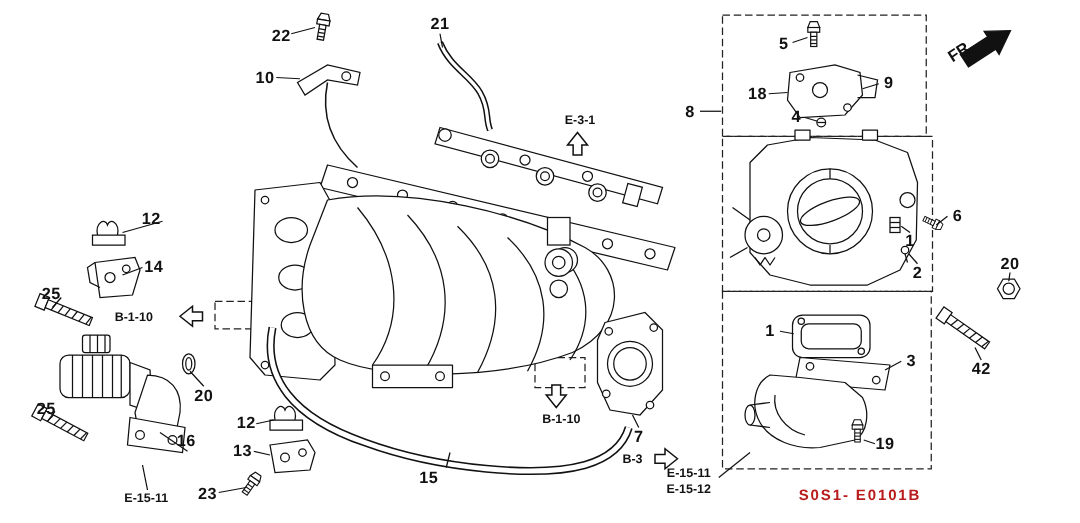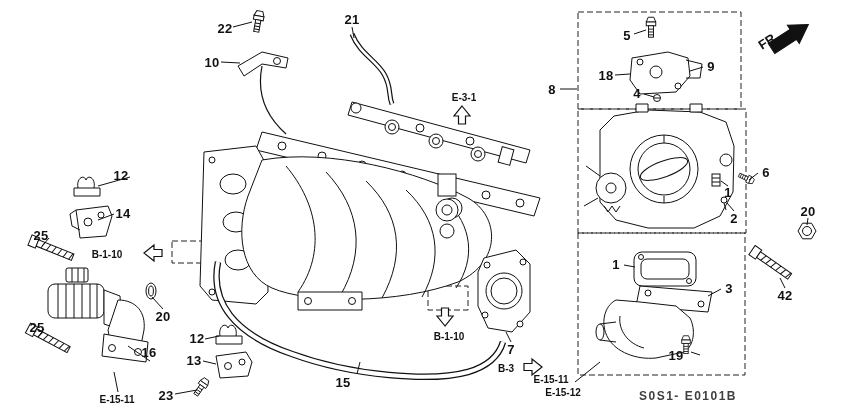--- a/index.html
+++ b/index.html
@@ -11,21 +11,21 @@
   .callout{
     position:absolute;transform:translate(-50%,-50%);
     font-size:13px;font-weight:700;letter-spacing:.3px;white-space:nowrap;color:#111;
   }
   .ref{
     position:absolute;transform:translate(-50%,-50%);
     font-size:10px;font-weight:700;white-space:nowrap;color:#111;
   }
   .code{
     position:absolute;transform:translate(-50%,-50%);
-    font-size:12px;font-weight:700;letter-spacing:1.5px;white-space:nowrap;color:#404040;
+    font-size:12px;font-weight:700;letter-spacing:1.5px;white-space:nowrap;color:#b91c1c;
   }
 </style>
 </head>
 <body>
 
 <div class="stage">
 
   <svg width="864" height="418" viewBox="0 0 864 418">
     <defs>
       <g id="bolt-sm" fill="#fff" stroke="#111" stroke-width="1">
@@ -308,25 +308,25 @@
   <div class="callout" style="left:606px;top:75px">18</div>
   <div class="callout" style="left:711px;top:66px">9</div>
   <div class="callout" style="left:637px;top:93px">4</div>
   <div class="callout" style="left:766px;top:172px">6</div>
   <div class="callout" style="left:728px;top:192px">1</div>
   <div class="callout" style="left:734px;top:218px">2</div>
   <div class="callout" style="left:808px;top:211px">20</div>
   <div class="callout" style="left:616px;top:264px">1</div>
   <div class="callout" style="left:729px;top:288px">3</div>
   <div class="callout" style="left:785px;top:295px">42</div>
-  <div class="callout" style="left:676px;top:355px">19</div>
+  <div class="callout" style="left:708px;top:355px">19</div>
 
   <div class="ref" style="left:464px;top:97px">E-3-1</div>
   <div class="ref" style="left:107px;top:254px">B-1-10</div>
   <div class="ref" style="left:449px;top:336px">B-1-10</div>
   <div class="ref" style="left:506px;top:368px">B-3</div>
   <div class="ref" style="left:117px;top:399px">E-15-11</div>
   <div class="ref" style="left:551px;top:379px">E-15-11</div>
-  <div class="ref" style="left:563px;top:392px">E-15-12</div>
+  <div class="ref" style="left:551px;top:392px">E-15-12</div>
 
   <div class="code" style="left:688px;top:396px">S0S1- E0101B</div>
 
 </div>
 
 </body></html>

